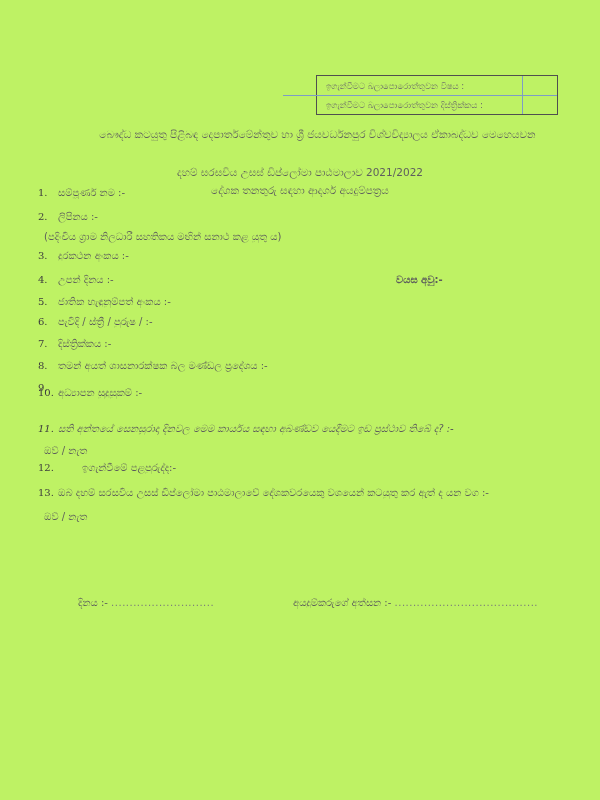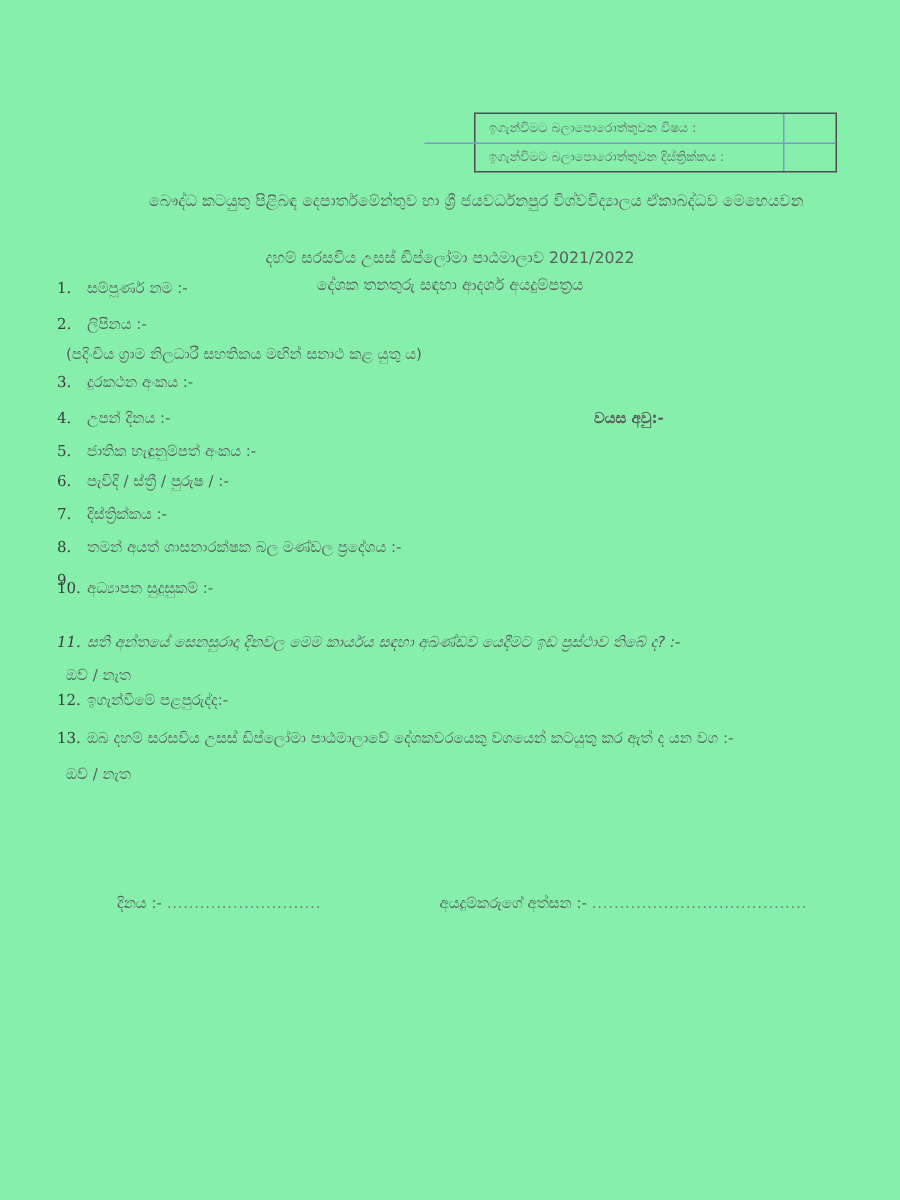--- a/index.html
+++ b/index.html
@@ -1,17 +1,17 @@
 <!DOCTYPE html>
 <html><head>
 <meta charset="utf-8">
 <style>
   html,body{margin:0;padding:0;background:#ffffff;}
   .page{
-    position:relative;width:600px;height:800px;background:#86efac;overflow:hidden;
+    position:relative;width:600px;height:800px;background:#bef264;overflow:hidden;
     font-family:"DejaVu Sans",sans-serif;color:#5c5c5c;
   }
   
   .hbox{position:absolute;left:316px;top:75px;width:242px;height:40px;border:1px solid #4f4f4f;box-sizing:border-box;}
   .hbox .cell{position:absolute;left:0;width:100%;height:20px;line-height:20px;font-size:8.5px;color:#6a6a6a;padding-left:9px;box-sizing:border-box;white-space:nowrap;}
   .hbox .cell.r1{top:0;}
   .hbox .cell.r2{top:19px;}
   .hbox .hline{position:absolute;left:-34px;right:0;top:19px;height:1px;background:#7d9cc5;}
   .hbox .vline{position:absolute;left:205px;top:0;bottom:0;width:1px;background:#7d9cc5;}
   
@@ -100,21 +100,21 @@
     <span class="num">10.</span>
     <span class="txt">අධ්‍යාපන සුදුසුකම් :-</span>
   </div>
 
   <div class="row wide" style="top:422px;font-style:italic;">
     <span class="num">11.</span>
     <span class="txt">සති අන්තයේ සෙනසුරාදා දිනවල මෙම කාර්යය සඳහා අඛණ්ඩව යෙදීමට ඉඩ ප්‍රස්ථාව තිබේ ද? :-</span>
   </div>
   <div class="subline" style="top:444px;">ඔව් / නැත</div>
 
-  <div class="row" style="top:461px;">
+  <div class="row" style="top:461px;gap:24px;">
     <span class="num">12.</span>
     <span class="txt">ඉගැන්වීමේ පළපුරුද්ද:-</span>
   </div>
 
   <div class="row wide" style="top:486px;">
     <span class="num">13.</span>
     <span class="txt">ඔබ දහම් සරසවිය උසස් ඩිප්ලෝමා පාඨමාලාවේ දේශකවරයෙකු වශයෙන් කටයුතු කර ඇත් ද යන වග :-</span>
   </div>
   <div class="subline" style="top:510px;">ඔව් / නැත</div>
 

